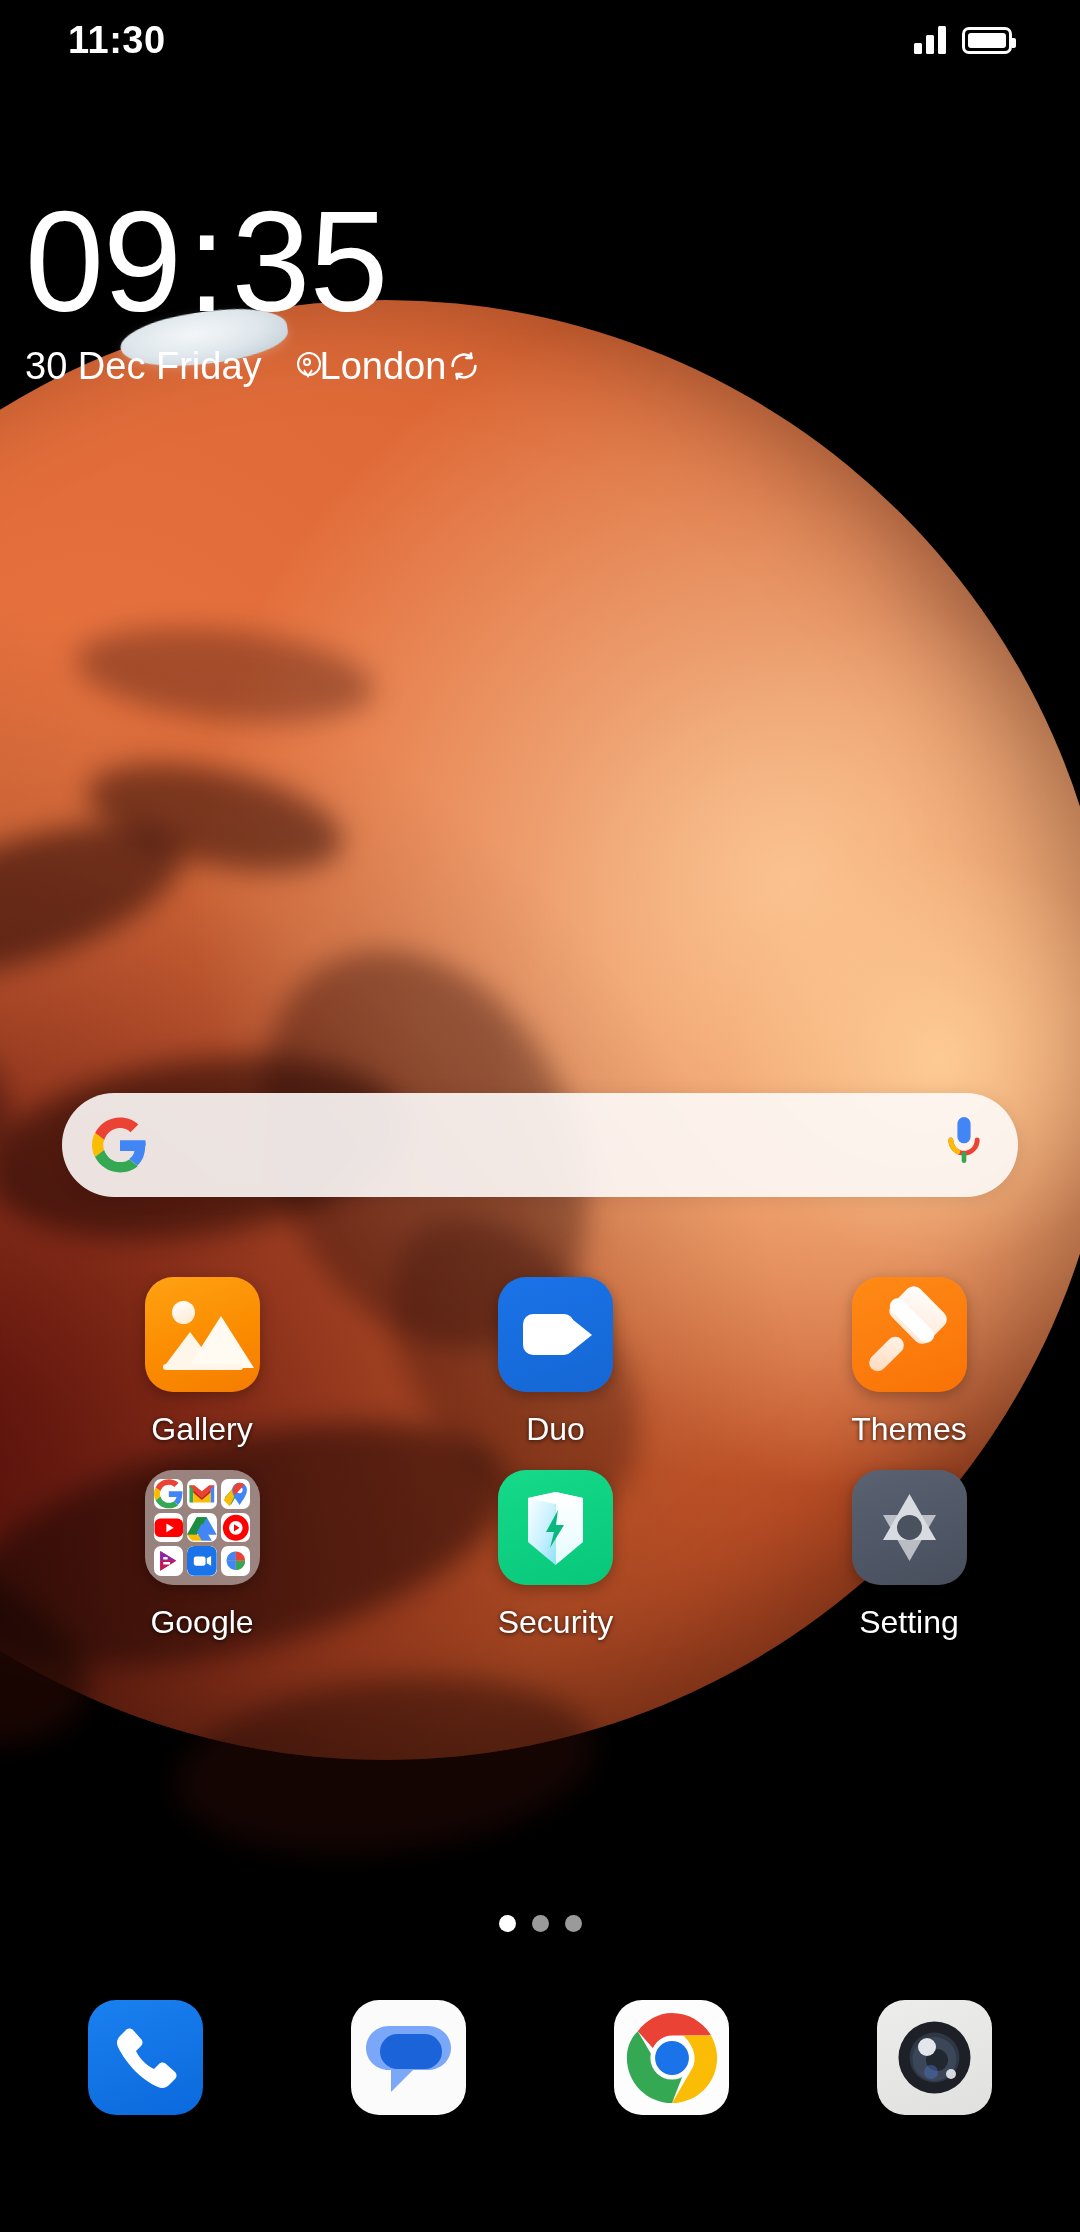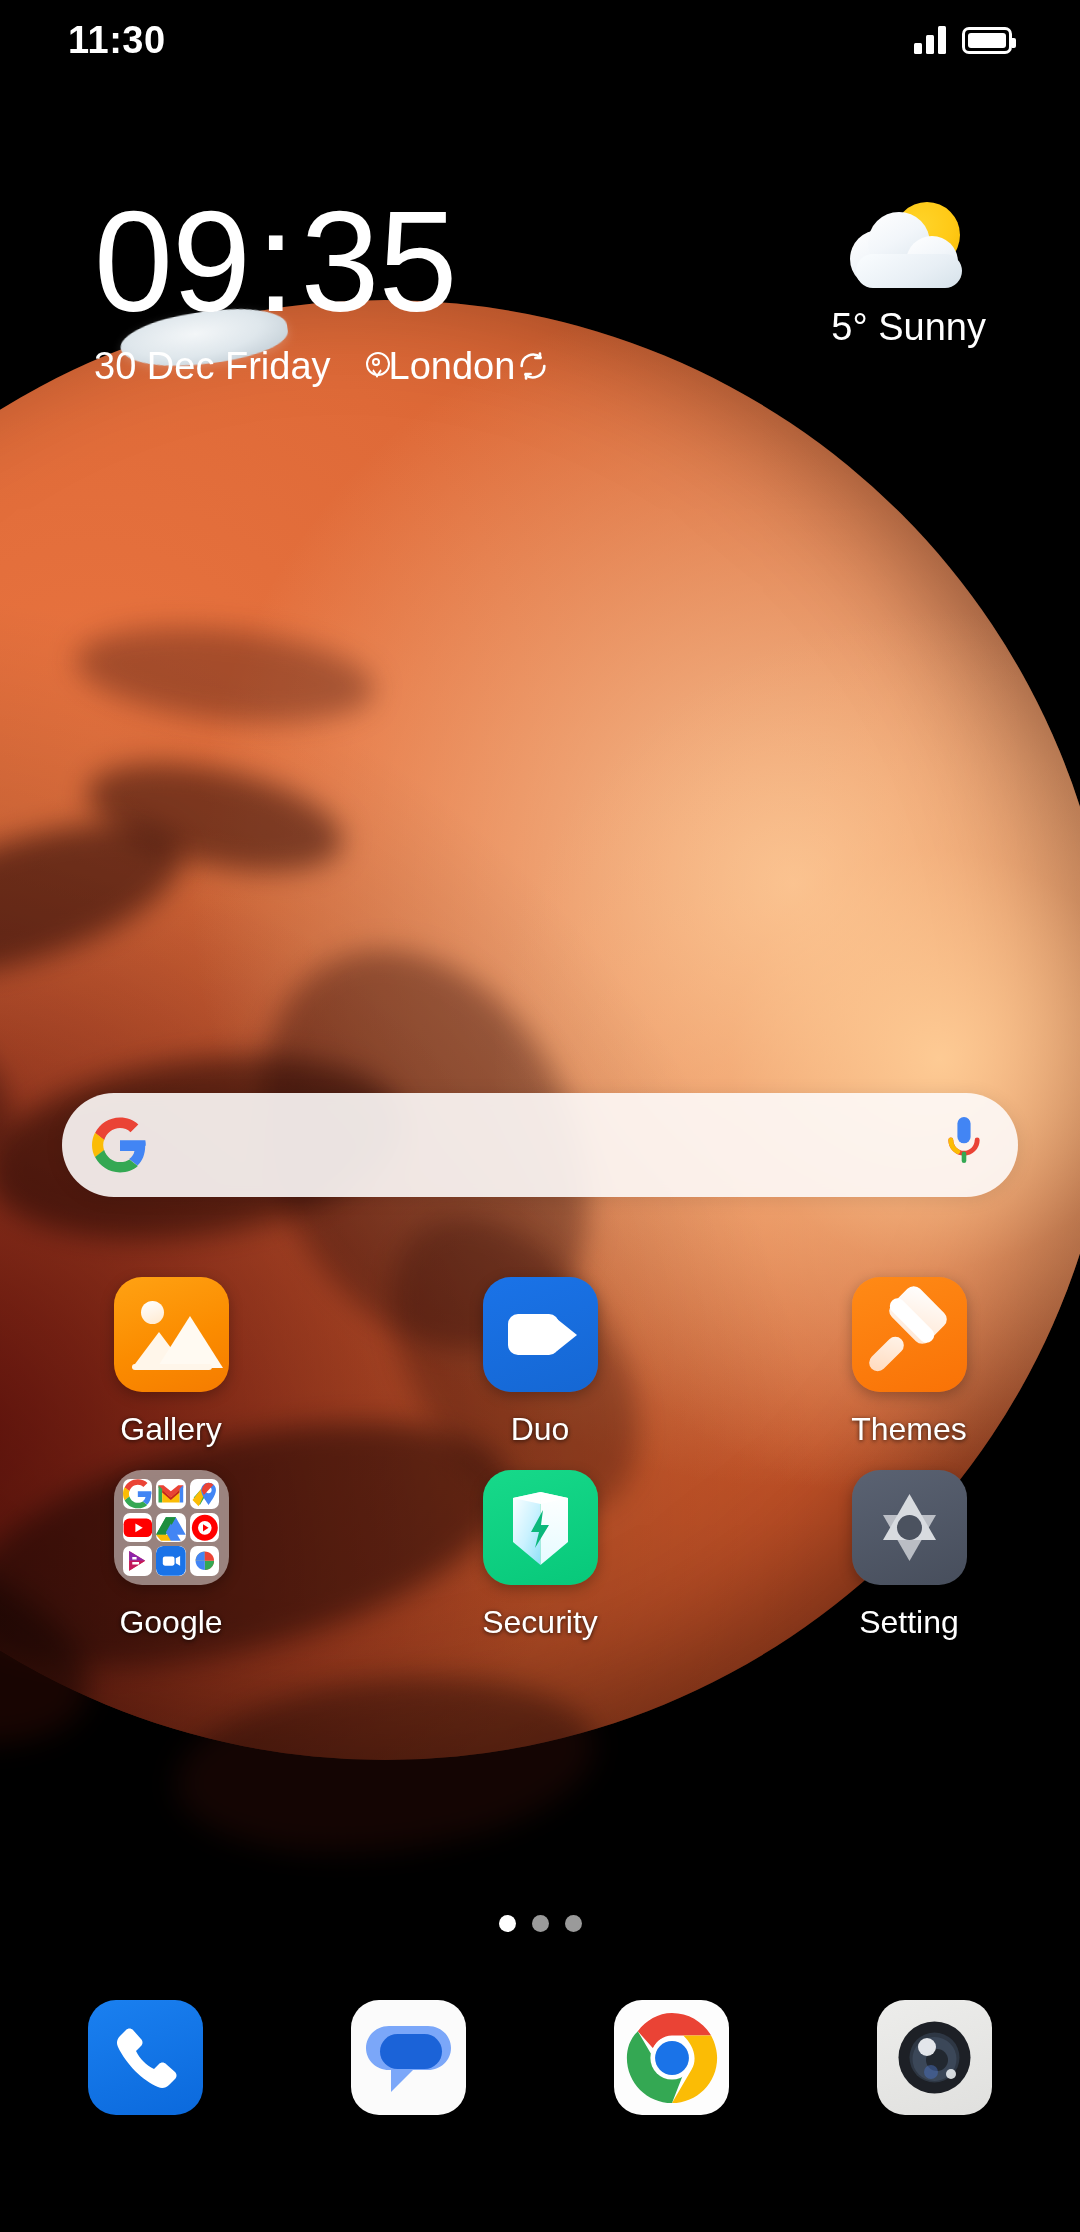--- a/index.html
+++ b/index.html
@@ -71,21 +71,21 @@
   .signal{ display:flex; align-items:flex-end; gap:4px; height:28px; }
   .signal i{ display:block; width:8px; background:#fff; border-radius:1.5px; }
   .signal i:nth-child(1){ height:11px; }
   .signal i:nth-child(2){ height:19px; }
   .signal i:nth-child(3){ height:28px; }
   .battery{ position:relative; width:50px; height:27px; border:3px solid #fff; border-radius:7px; }
   .battery::after{ content:""; position:absolute; right:-7px; top:8px; width:4px; height:10px; background:#fff; border-radius:0 2px 2px 0; }
   .battery i{ position:absolute; inset:3px; background:#fff; border-radius:3px; display:block; }
 
   
-  #clock-widget{ position:absolute; top:190px; left:0; right:0; padding:0 94px; z-index:30;
+  #clock-widget{ position:absolute; top:190px; left:0; right:0; padding:0 25px; z-index:30;
                  display:flex; justify-content:space-between; align-items:flex-start; }
   .clock-left{ display:flex; flex-direction:column; }
   #clock-time{ font-size:142px; line-height:1.02; font-weight:300; letter-spacing:-1px; }
   #clock-time .sep{ margin:0 6px; }
   .clock-sub{ display:flex; align-items:flex-end; gap:32px; margin-top:10px; }
   #clock-date{ font-size:38px; font-weight:400; }
   .loc-group{ display:flex; align-items:center; gap:0; }
   .pin-icon{ width:26px; height:32px; position:relative; display:inline-block; }
   .pin-icon::before{
     content:""; position:absolute; left:3px; top:2px; width:20px; height:20px;
@@ -123,21 +123,21 @@
     backdrop-filter:blur(6px);
     display:flex; align-items:center; justify-content:space-between;
     padding:0 34px 0 30px;
     box-shadow:0 2px 18px rgba(0,0,0,0.10);
   }
   .g-logo{ width:56px; height:56px; }
   .mic-icon{ width:40px; height:56px; }
 
   
   #app-grid{ position:absolute; left:0; right:0; top:1277px; z-index:30; }
-  .app-row{ display:flex; justify-content:space-between; padding:0 76px; margin-bottom:22px; }
+  .app-row{ display:flex; justify-content:space-between; padding:0 76px; margin-bottom:22px;margin-left:31px; }
   .app-cell{ width:190px; display:flex; flex-direction:column; align-items:center; }
   .app-icon{ width:115px; height:115px; border-radius:28px; position:relative; overflow:hidden;
              box-shadow:0 4px 14px rgba(0,0,0,0.28); }
   .app-label{ margin-top:19px; font-size:32px; color:#fff; text-shadow:0 1px 4px rgba(0,0,0,0.75); white-space:nowrap; }
 
   
   .ic-gallery{ background:linear-gradient(160deg,#FFA213 0%,#FB8C00 55%,#F57C00 100%); }
   .ic-gallery .sun-dot{ position:absolute; left:27px; top:24px; width:23px; height:23px; border-radius:50%;
                         background:linear-gradient(160deg,#ffffff,#ffe9cf); }
   .ic-gallery .mtA{ position:absolute; left:18px; bottom:24px; width:0; height:0;
@@ -255,32 +255,20 @@
         <span class="sync-icon">
           <svg viewBox="0 0 24 24" width="32" height="32" fill="none" stroke="#fff" stroke-width="2" stroke-linecap="round">
             <path d="M20.5 12a8.5 8.5 0 0 1-14.2 6.3"></path>
             <path d="M3.5 12a8.5 8.5 0 0 1 14.2-6.3"></path>
             <path d="M17.2 2.6v3.4h-3.4"></path>
             <path d="M6.8 21.4V18h3.4"></path>
           </svg>
         </span>
       </span>
     </div>
-  </div>
-  <div class="weather-block">
-    <div class="weather-icon">
-      <div class="sun"></div>
-      <div class="cloud">
-        <span class="p p1"></span>
-          <span class="p p2"></span>
-          <span class="p p3"></span>
-          <span class="base"></span>
-      </div>
-    </div>
-    <div id="weather-text">5° Sunny</div>
   </div>
 </div>
 
 <div id="search-bar">
   <span class="g-logo">
     <svg viewBox="0 0 48 48" width="56" height="56">
       <path fill="#EA4335" d="M24 9.5c3.5 0 6.6 1.2 9 3.6l6.7-6.7C35.6 2.6 30.2.5 24 .5 14.6.5 6.5 5.9 2.6 13.8l7.8 6.1C12.3 14 17.6 9.5 24 9.5z"></path>
       <path fill="#4285F4" d="M46.1 24.6c0-1.6-.1-3.2-.4-4.6H24v9.1h12.4c-.5 2.9-2.2 5.3-4.6 6.9l7.2 5.6c4.2-3.9 6.6-9.6 6.6-17z"></path>
       <path fill="#FBBC05" d="M10.4 28.4c-.5-1.4-.8-2.9-.8-4.4s.3-3 .8-4.4l-7.8-6.1C1 16.6 0 20.2 0 24s1 7.4 2.6 10.5l7.8-6.1z"></path>
       <path fill="#34A853" d="M24 47.5c6.2 0 11.5-2 15.3-5.5l-7.2-5.6c-2 1.4-4.6 2.2-8.1 2.2-6.4 0-11.7-4.5-13.6-10.4l-7.8 6.1C6.5 42.1 14.6 47.5 24 47.5z"></path>

